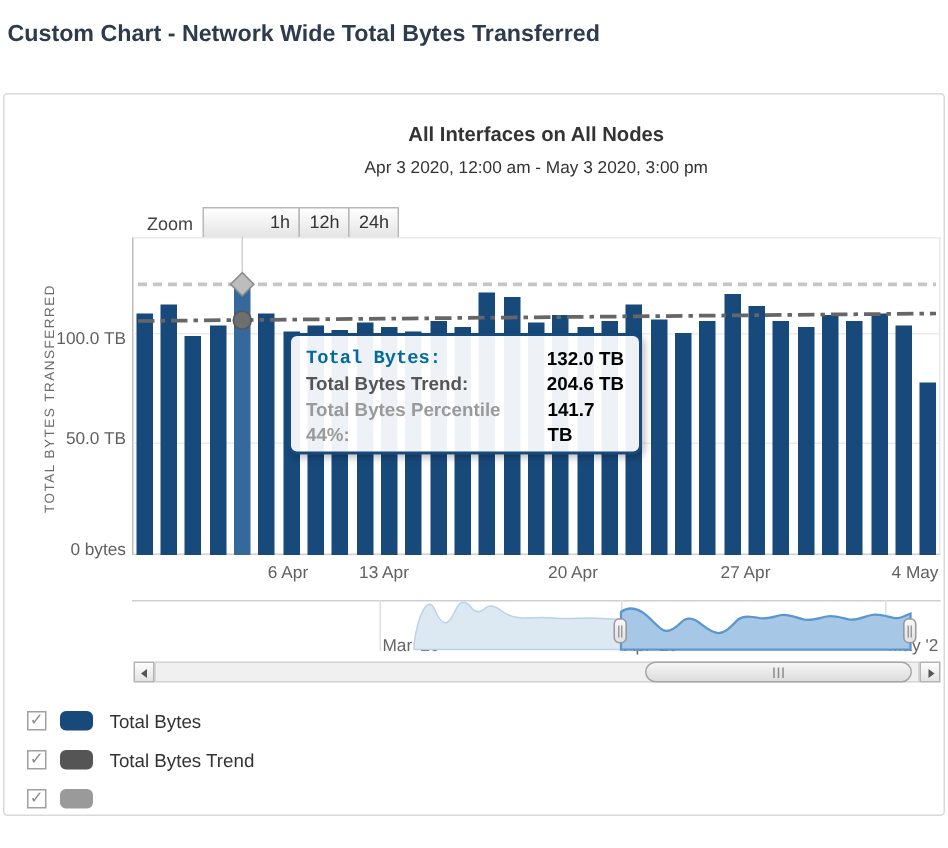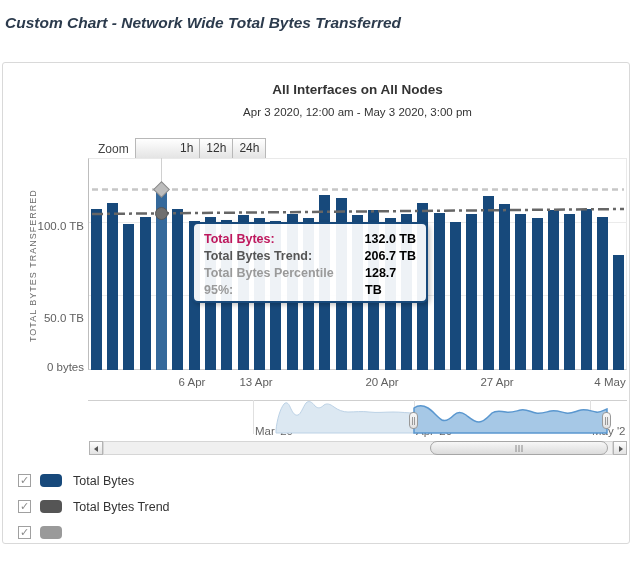--- a/index.html
+++ b/index.html
@@ -1,20 +1,20 @@
 <!DOCTYPE html>
 <html><head>
 <meta charset="utf-8">
 <style>
   html,body{margin:0;padding:0;background:#fff;}
   .stage{position:relative;width:632px;height:565px;background:#fff;overflow:hidden;
          font-family:"Liberation Sans",sans-serif;}
   .abs{position:absolute;}
 
-  .page-title{left:5px;top:14px;font-size:15.5px;font-weight:bold;color:#2c3b4d;font-style:italic;}
+  .page-title{left:5px;top:14px;font-size:15.5px;font-weight:bold;color:#2c3b4d;}
 
   .card{left:2px;top:62px;width:626px;height:480px;border:1px solid #d9d9d9;border-radius:3px;background:#fff;}
 
   .chart-title{left:88px;top:82px;width:539px;text-align:center;font-size:13.5px;font-weight:bold;color:#333;}
   .chart-subtitle{left:88px;top:106px;width:539px;text-align:center;font-size:11.5px;color:#333;}
 
   .zoom-label{left:98px;top:142px;font-size:12px;color:#444;}
   .zoom-group{left:135px;top:138px;display:flex;}
   .zoom-btn{font-family:"Liberation Sans",sans-serif;font-size:12px;color:#333;
     background:linear-gradient(#ffffff,#e4e4e4);border:1px solid #b8b8b8;
@@ -86,21 +86,21 @@
   <div class="abs zoom-label">Zoom</div>
   <div class="abs zoom-group">
       <button class="zoom-btn">1h</button>
       <button class="zoom-btn">12h</button>
       <button class="zoom-btn">24h</button>
     </div>
 
   <div class="abs y-title">TOTAL BYTES TRANSFERRED</div>
   <div>
       <div class="ytick" style="top: 220px;">100.0 TB</div>
-      <div class="ytick" style="top: 287px; margin-top: 25px;">50.0 TB</div>
+      <div class="ytick" style="top: 287px;">50.0 TB</div>
       <div class="ytick" style="top: 361px;">0 bytes</div>
     </div>
 
   <div class="abs plot"></div>
   <div class="abs gridline" style="top:222px"></div>
   <div class="abs gridline" style="top:295px"></div>
   <div class="abs crosshair"></div>
 
   <div>
       <div class="bar" style="left: 90.6667px; top: 208.54px; height: 161.46px;"></div>
@@ -190,30 +190,30 @@
         <i></i>
       </span>
     </div>
   <div class="sb-btn" style="left:613px">
       <span class="tri-r"></span>
     </div>
 
   <div class="abs tooltip">
     <div>
         <div class="tt-row">
-          <span style="color: #be185d;">Total Bytes:</span>
+          <span style="color: #0369a1; font-family: Liberation Mono, monospace;">Total Bytes:</span>
           <span class="tt-value">132.0 TB</span>
         </div>
         <div class="tt-row">
           <span style="color: rgb(85, 85, 85); text-align: right;">Total Bytes Trend:</span>
-          <span class="tt-value">206.7 TB</span>
+          <span class="tt-value">204.6 TB</span>
         </div>
         <div class="tt-row">
-          <span style="color: rgb(154, 154, 154);">Total Bytes Percentile 95%:</span>
-          <span class="tt-value">128.7 TB</span>
+          <span style="color: rgb(154, 154, 154);">Total Bytes Percentile 44%:</span>
+          <span class="tt-value">141.7 TB</span>
         </div>
       </div>
   </div>
 
   <div>
       <div class="legend-row" style="top: 473px;">
         <span class="lg-check">✓</span>
         <span class="lg-swatch" style="background: rgb(23, 73, 123);"></span>
         <span class="lg-label">Total Bytes</span>
       </div>

